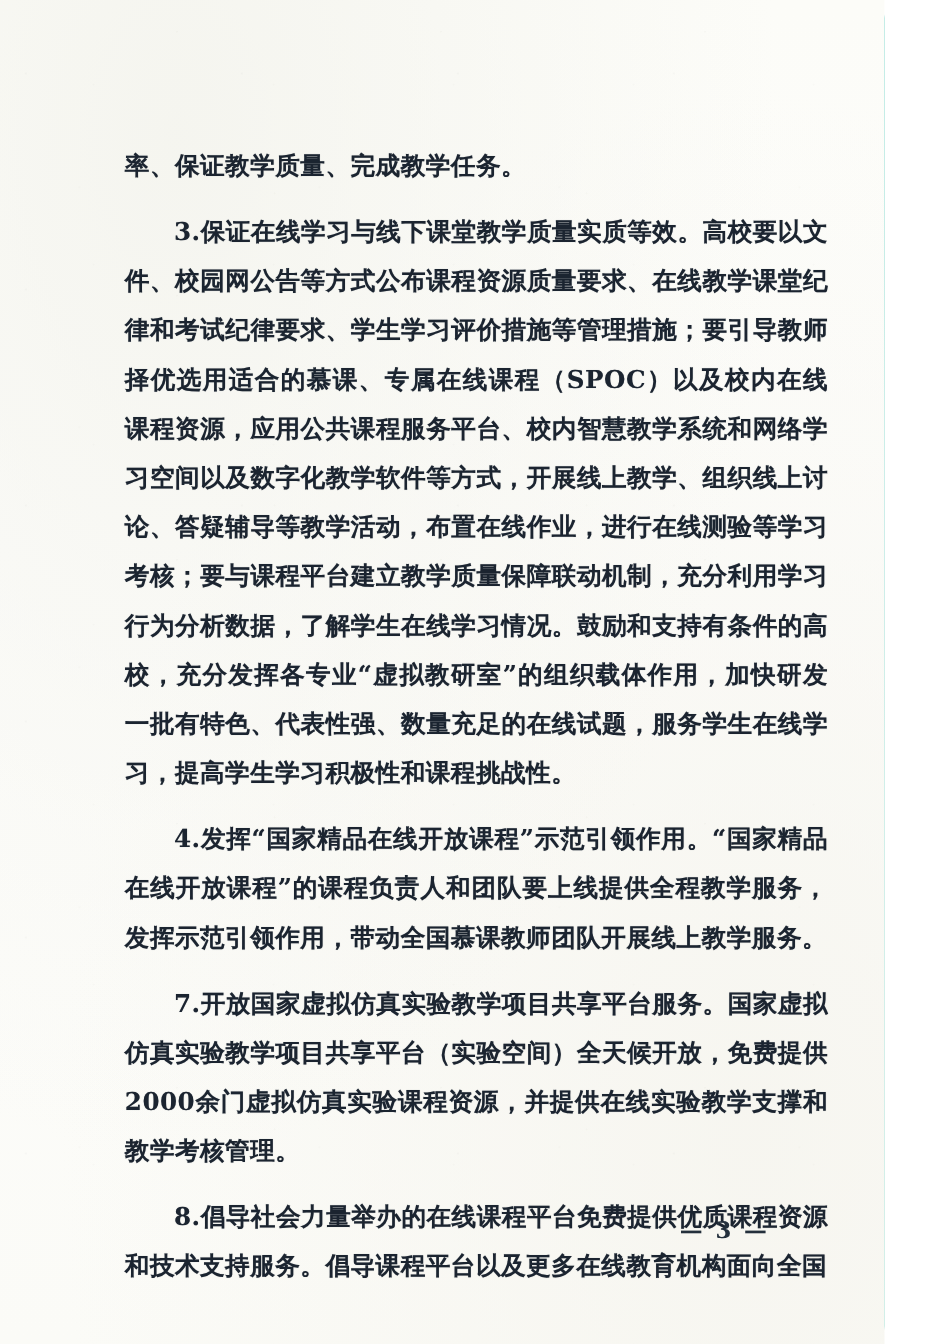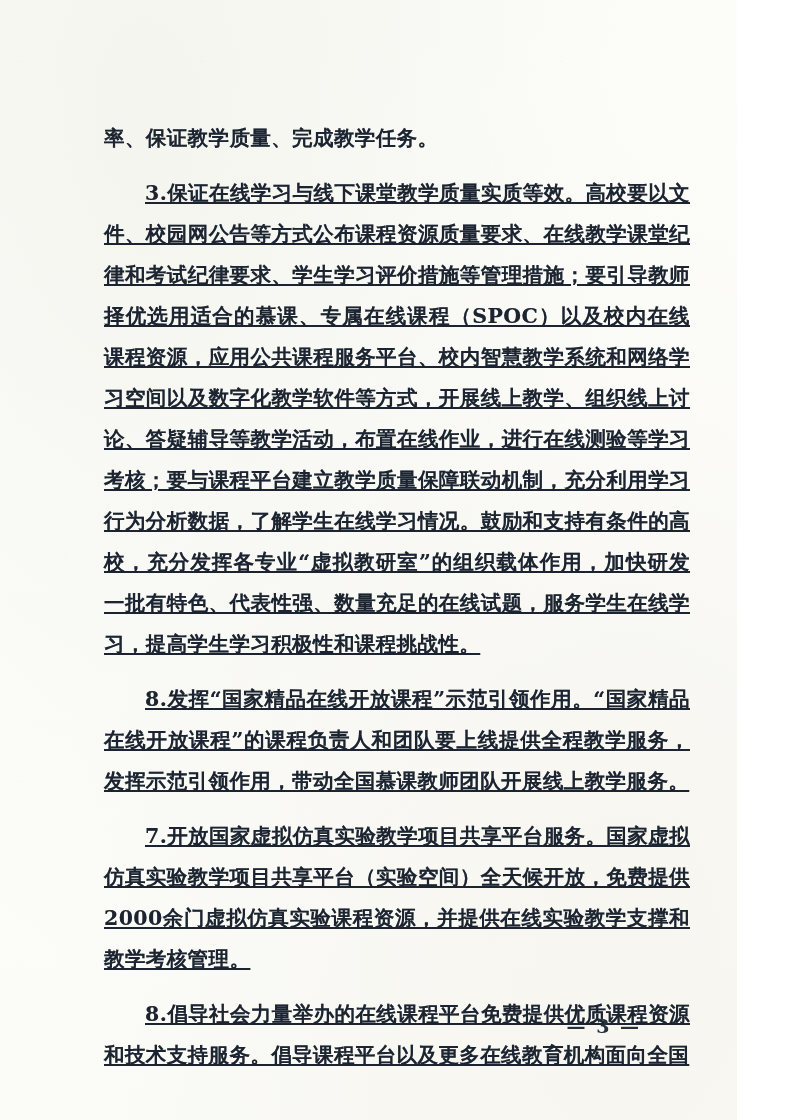--- a/index.html
+++ b/index.html
@@ -45,21 +45,20 @@
     letter-spacing: 0.4px;
     color: #1b2430;
     text-align: justify;
     text-justify: inter-character;
     font-family: "DejaVu Serif", "Liberation Serif", serif;
     font-weight: 600;
     text-shadow: 0 0 0.6px rgba(27,36,48,0.45);
   }
   p.indent {
     text-indent: 41px;
-    text-decoration: underline;
   }
   .page-number {
     position: absolute;
     right: 96px;
     bottom: 83px;
     font-size: 19px;
     color: #24303c;
     font-family: "DejaVu Serif", "Liberation Serif", serif;
     letter-spacing: 2px;
     font-weight: 600;
@@ -79,19 +78,19 @@
     background-size: 180px 180px, 220px 220px, 260px 260px, 200px 200px, 150px 150px;
   }
 </style>
 </head>
 <body>
 
 <div class="page">
   <div class="content">
     <p class="para">率、保证教学质量、完成教学任务。</p>
     <p class="para indent">3.保证在线学习与线下课堂教学质量实质等效。高校要以文件、校园网公告等方式公布课程资源质量要求、在线教学课堂纪律和考试纪律要求、学生学习评价措施等管理措施；要引导教师择优选用适合的慕课、专属在线课程（SPOC）以及校内在线课程资源，应用公共课程服务平台、校内智慧教学系统和网络学习空间以及数字化教学软件等方式，开展线上教学、组织线上讨论、答疑辅导等教学活动，布置在线作业，进行在线测验等学习考核；要与课程平台建立教学质量保障联动机制，充分利用学习行为分析数据，了解学生在线学习情况。鼓励和支持有条件的高校，充分发挥各专业“虚拟教研室”的组织载体作用，加快研发一批有特色、代表性强、数量充足的在线试题，服务学生在线学习，提高学生学习积极性和课程挑战性。</p>
-    <p class="para indent">8.发挥“国家精品在线开放课程”示范引领作用。“国家精品在线开放课程”的课程负责人和团队要上线提供全程教学服务，发挥示范引领作用，带动全国慕课教师团队开展线上教学服务。</p>
+    <p class="para indent">4.发挥“国家精品在线开放课程”示范引领作用。“国家精品在线开放课程”的课程负责人和团队要上线提供全程教学服务，发挥示范引领作用，带动全国慕课教师团队开展线上教学服务。</p>
     <p class="para indent">7.开放国家虚拟仿真实验教学项目共享平台服务。国家虚拟仿真实验教学项目共享平台（实验空间）全天候开放，免费提供2000余门虚拟仿真实验课程资源，并提供在线实验教学支撑和教学考核管理。</p>
     <p class="para indent">8.倡导社会力量举办的在线课程平台免费提供优质课程资源和技术支持服务。倡导课程平台以及更多在线教育机构面向全国</p>
   </div>
   <div class="page-number">— 3 —</div>
   <div class="speckle"></div>
 </div>
 
 </body></html>

